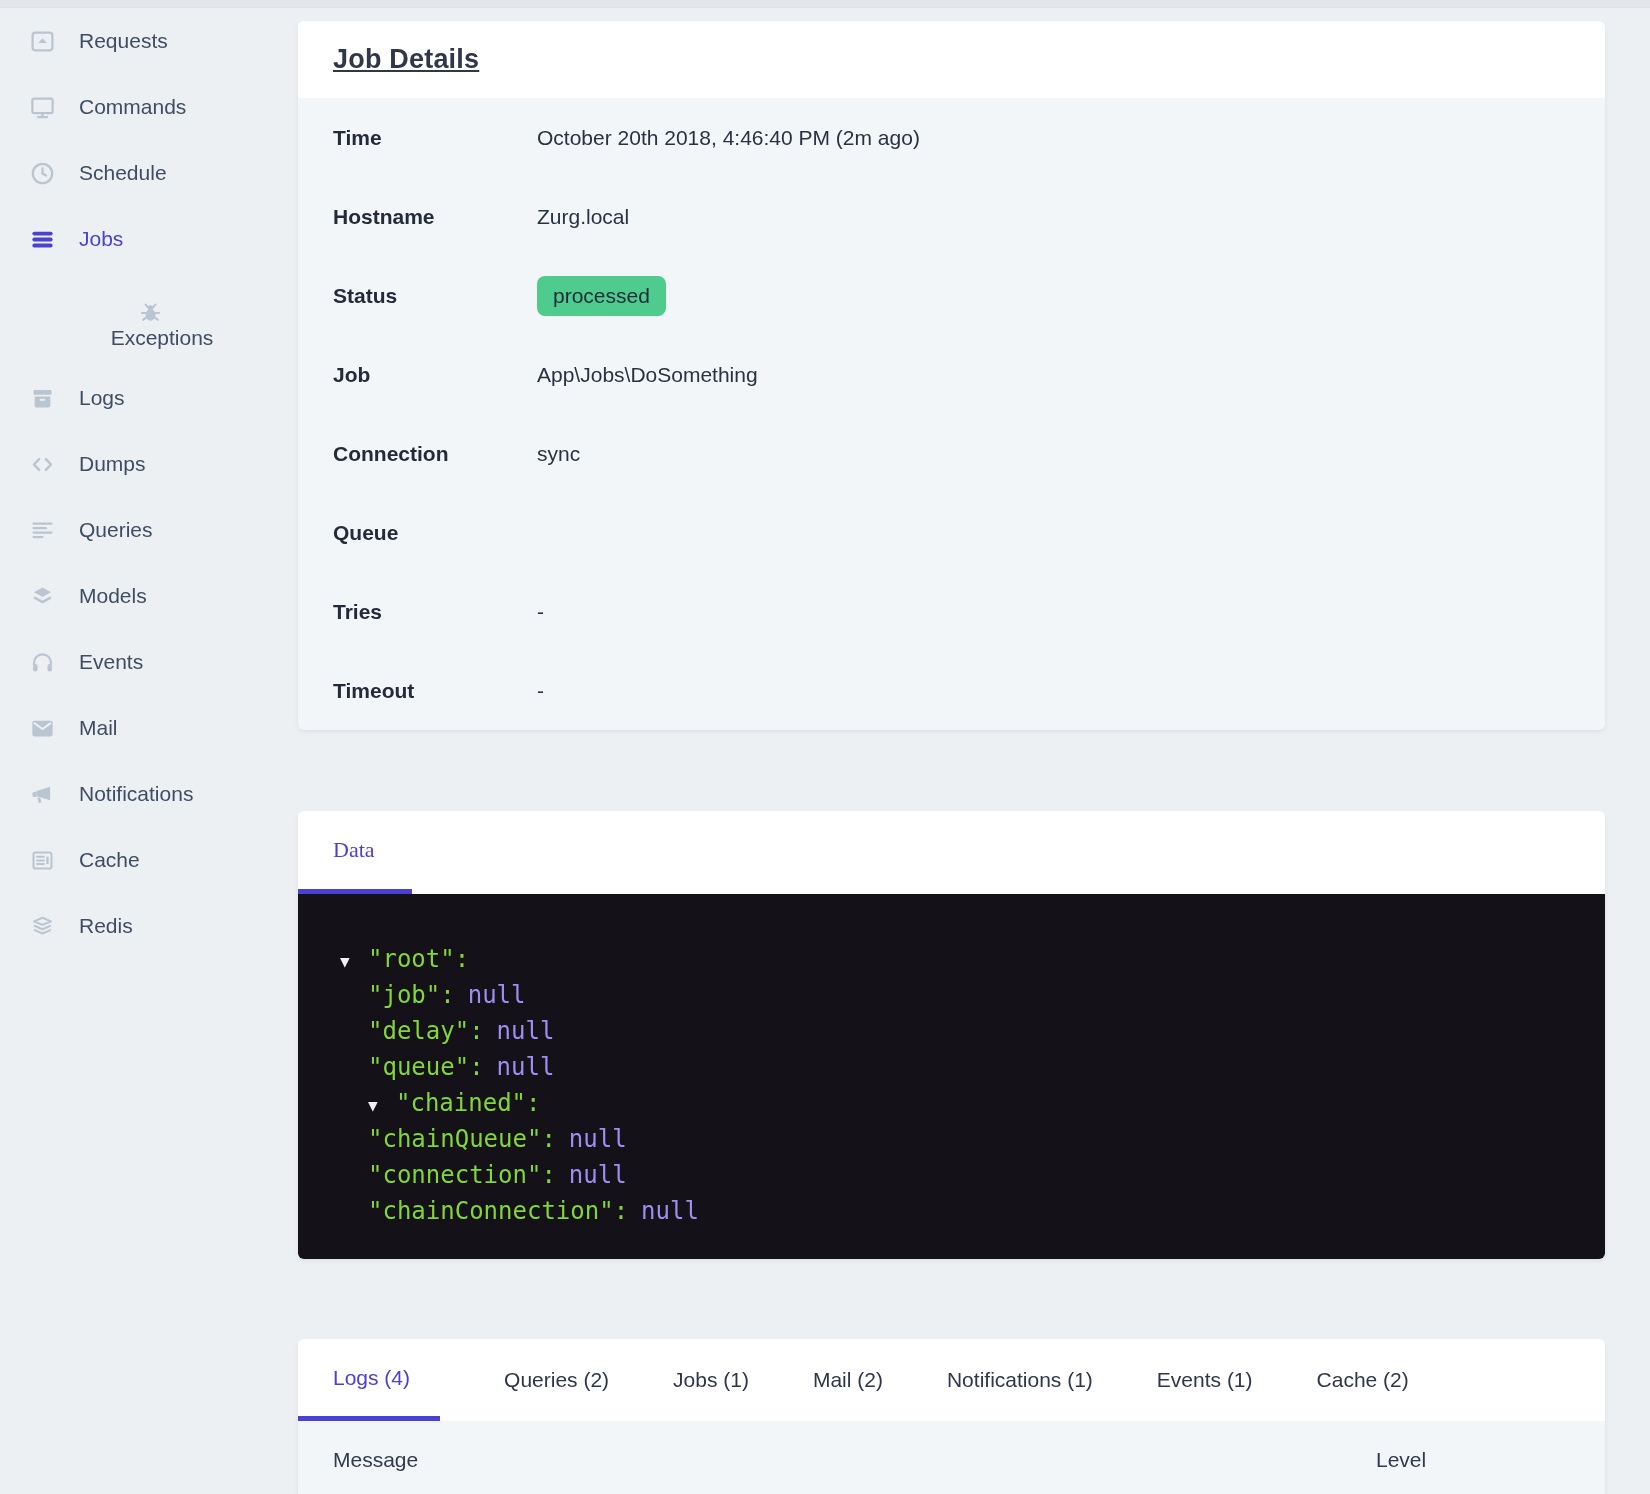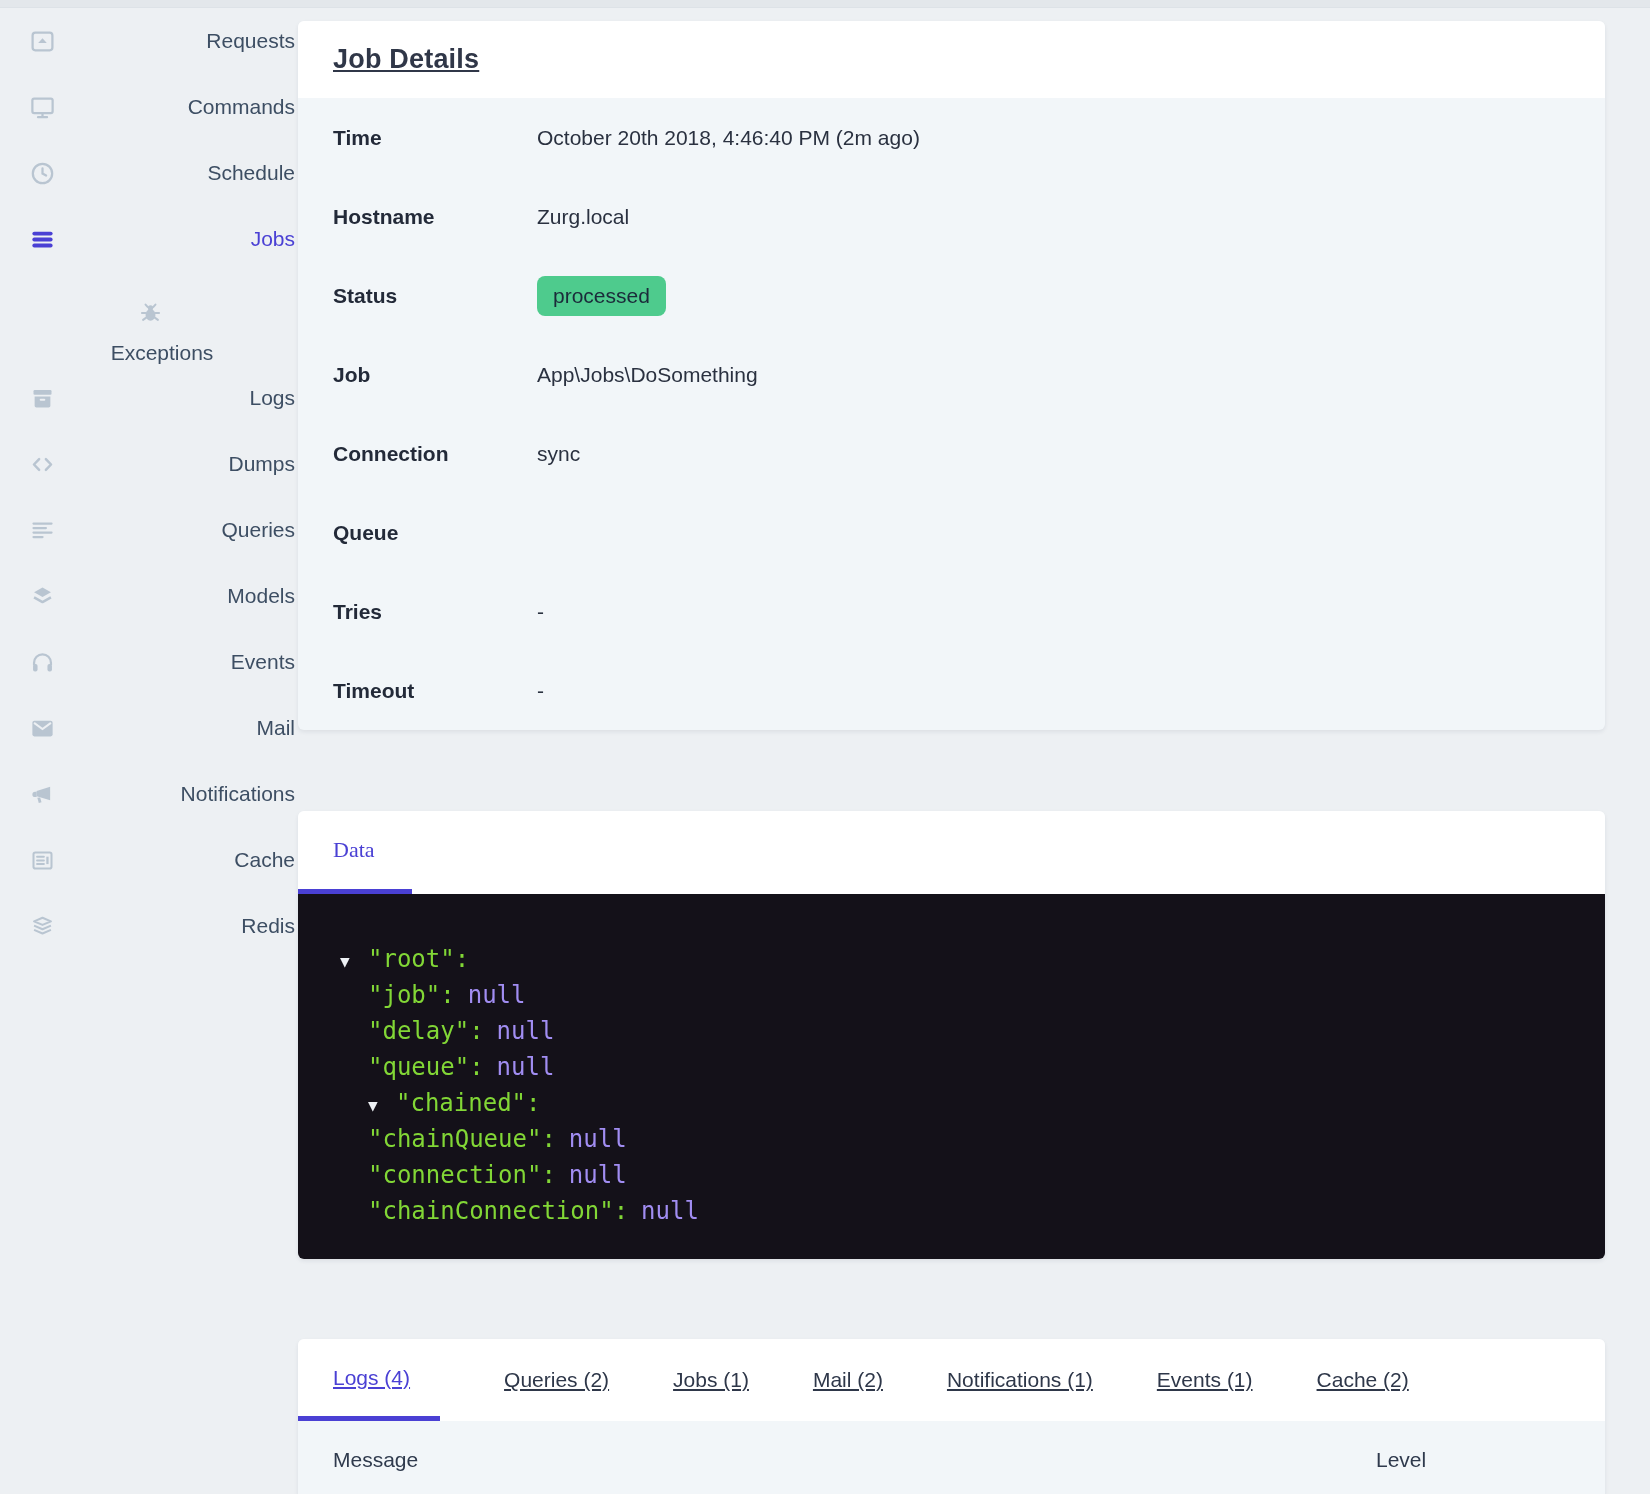--- a/index.html
+++ b/index.html
@@ -6,21 +6,21 @@
   body {
     background:#edf0f3;
     font-family:"Liberation Sans","DejaVu Sans",sans-serif;
     color:#2e3749;
   }
   .page { position:relative; width:1650px; height:1494px; overflow:hidden; background:#edf0f3; }
   .top-strip { height:8px; background:#e3e7eb; border-bottom:1px solid #dde2e7; box-sizing:border-box; }
 
   
   .sidebar { position:absolute; left:0; top:8px; width:295px; }
-  .side-item { display:flex; align-items:center; height:66px; padding-left:29px; color:#3d4e63; font-size:21px; cursor:pointer;justify-content:space-between; }
+  .side-item { display:flex; align-items:center; height:66px; padding-left:29px; color:#3d4e63; font-size:21px; cursor:pointer; }
   .side-item .icon { width:27px; height:27px; margin-right:23px; color:#b9c5d1; display:flex; align-items:center; justify-content:center; flex:none; }
   .side-item .icon svg { width:100%; height:100%; display:block; }
   .side-item.active { color:var(--accent); }
   .side-item.active .icon { color:var(--accent); }
   .side-item.group-gap { margin-top:27px;flex-direction:column; }
 
   
   .content { position:absolute; left:298px; top:8px; width:1307px; }
   .card { background:#f2f6f9; border-radius:6px; box-shadow:0 2px 4px rgba(20,40,60,0.08); overflow:hidden; }
   .card-header { background:#fff; height:77px; display:flex; align-items:center; padding-left:35px; }
@@ -43,21 +43,21 @@
     font-family:"DejaVu Sans Mono","Liberation Mono",monospace; font-size:24px;
   }
   .code-line { height:36px; line-height:36px; white-space:pre; }
   .marker { display:inline-block; width:28px; color:#eef1f5; font-size:16px; cursor:pointer; }
   .json-key { color:var(--json-key); }
   .json-null { color:var(--json-null); margin-left:13px;margin-top:40px; }
 
   
   .logs-card { margin-top:80px; }
   .logs-card .tab-header { height:82px; }
-  .rtab { display:flex; align-items:center; font-size:21px; color:#2e3749; margin-left:64px; cursor:pointer; box-sizing:border-box;text-decoration:underline; }
+  .rtab { display:flex; align-items:center; font-size:21px; color:#2e3749; margin-left:64px; cursor:pointer; box-sizing:border-box; }
   .rtab:first-child { margin-left:0; padding-left:35px; padding-right:30px; }
   .rtab.active { color:var(--accent); border-bottom:5px solid var(--accent); }
   .table-header { position:relative; height:78px; display:flex; align-items:center; padding-left:35px; font-size:21px; color:#2f3a4d; background:#f2f6f9; }
   .col-level { position:absolute; left:1078px; }
 </style>
 </head>
 <body>
 
 <div class="page">
   <div class="top-strip"></div>

